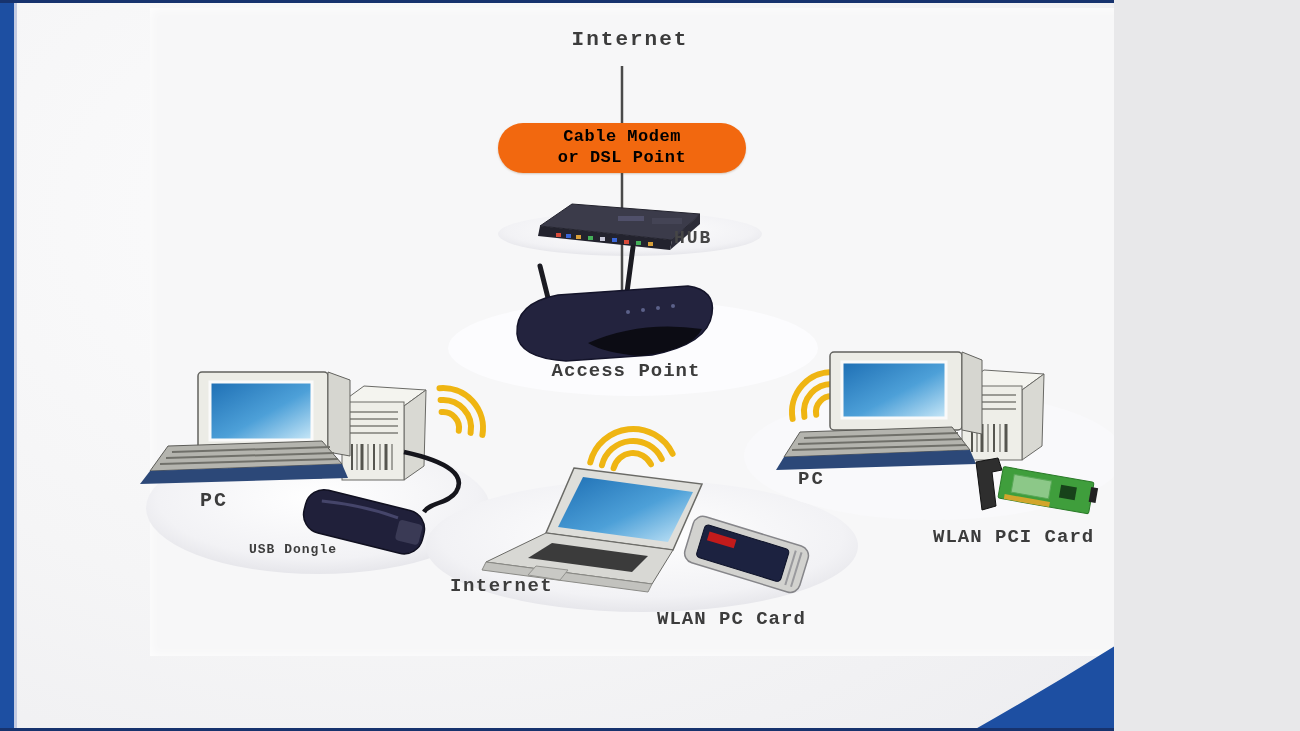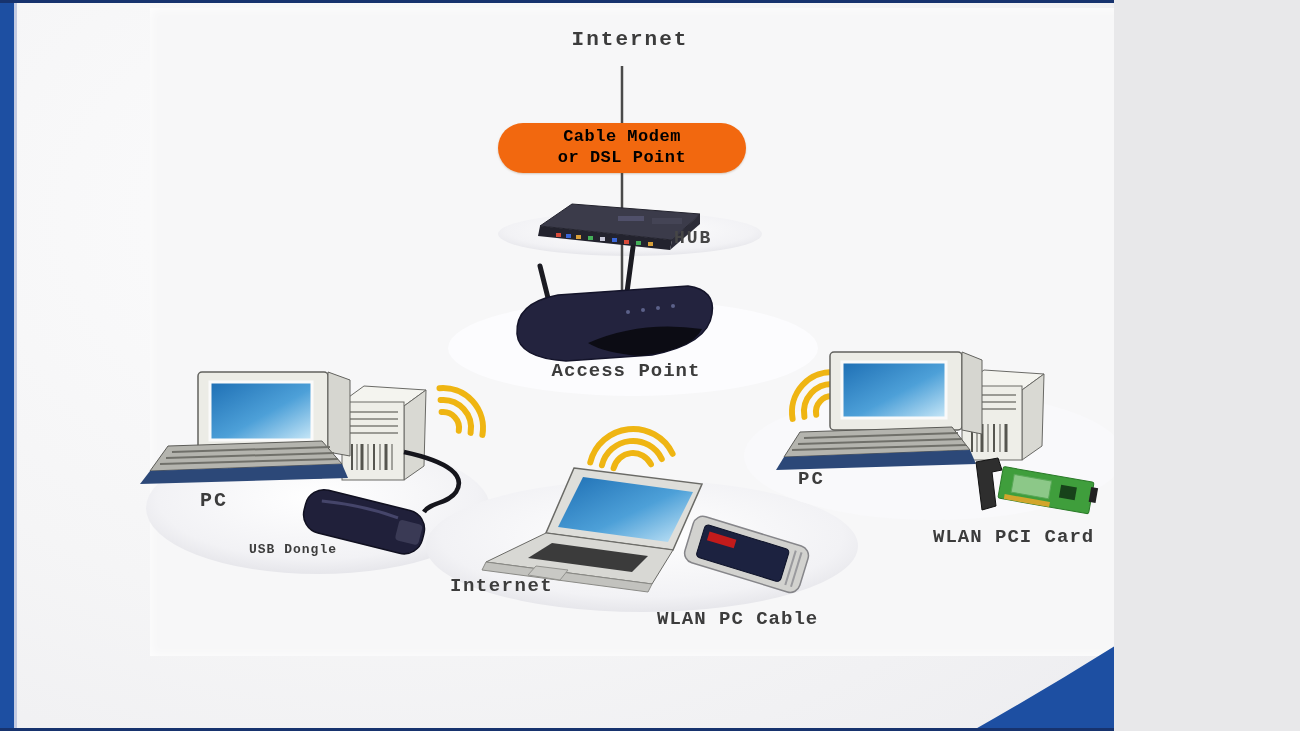--- a/index.html
+++ b/index.html
@@ -210,21 +210,21 @@
   <div class="modem-pill">
     <span>Cable Modem</span>
     <span>or DSL Point</span>
   </div>
 
   <div class="lbl lbl-hub">HUB</div>
   <div class="lbl lbl-access">Access Point</div>
   <div class="lbl lbl-pc-left">PC</div>
   <div class="lbl lbl-usb">USB Dongle</div>
   <div class="lbl lbl-notebook">Internet</div>
-  <div class="lbl lbl-pccard">WLAN PC Cable</div>
+  <div class="lbl lbl-pccard">WLAN PC Card</div>
   <div class="lbl lbl-pc-right">PC</div>
   <div class="lbl lbl-pci">WLAN PCI Card</div>
 
   <svg class="corner-svg" width="1300" height="731" viewBox="0 0 1300 731">
     <path d="M1300,522 Q1140,636 972,731 L1300,731 Z" fill="#1d4fa2"></path>
   </svg>
   <div class="bar-left"></div>
   <div class="bar-right"></div>
   <div class="edge-top"></div>
   <div class="edge-bottom"></div>

